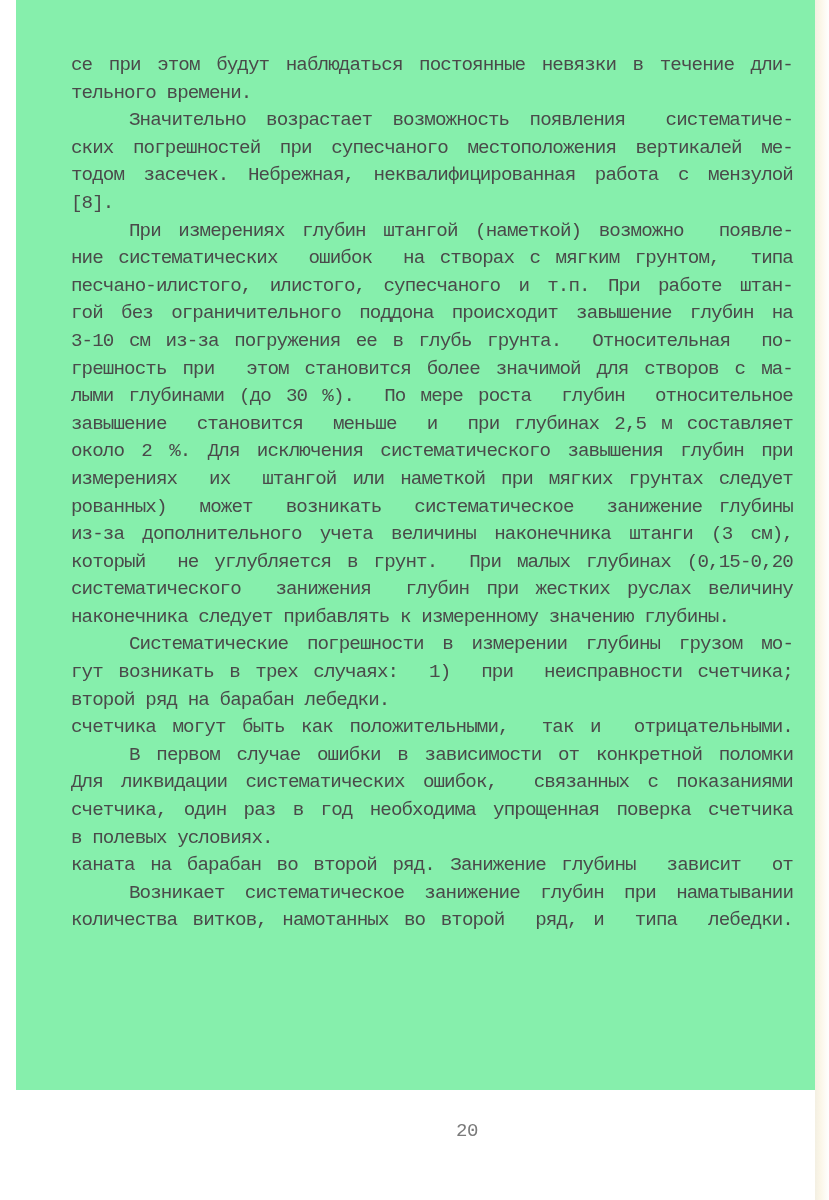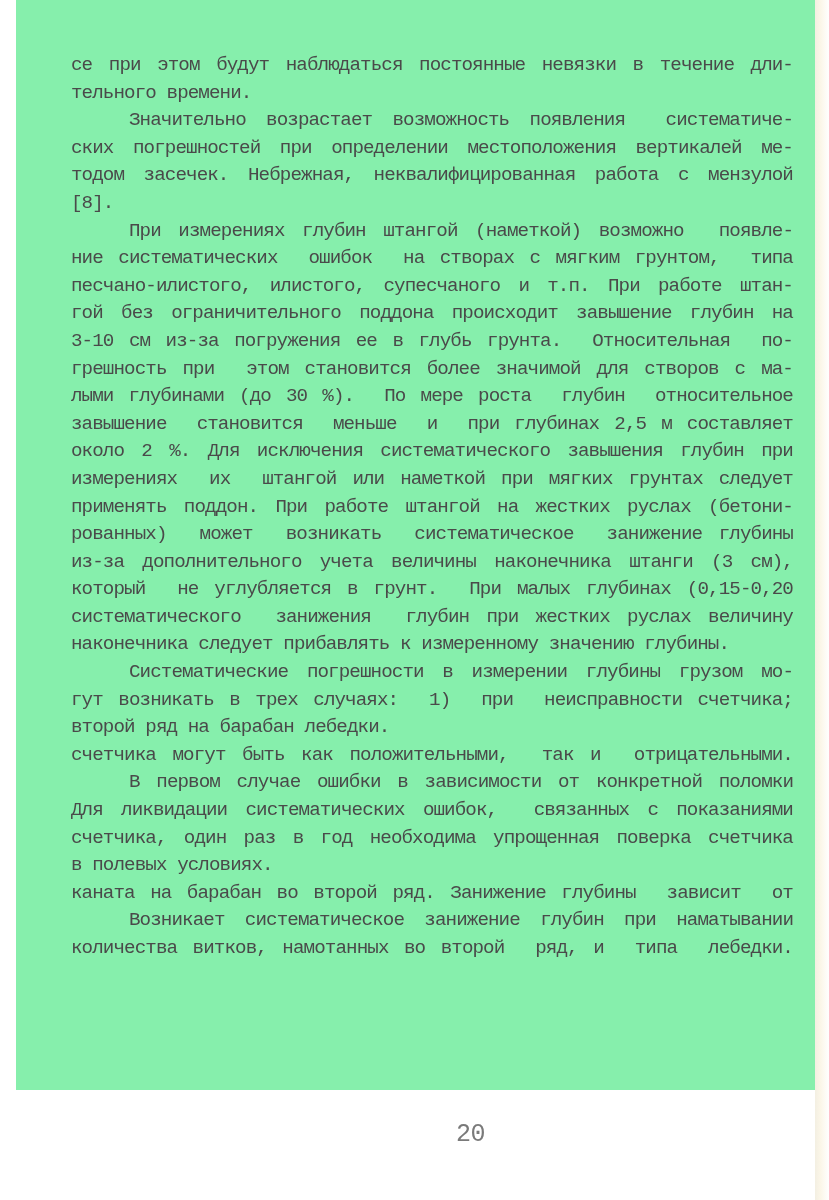--- a/index.html
+++ b/index.html
@@ -46,55 +46,54 @@
       text-align-last: left;
     }
     .line.indent {
       padding-left: 58px;
     }
     .page-number {
       position: absolute;
       left: 440px;
       top: 1120px;
       font-family: "Liberation Mono", "DejaVu Sans Mono", monospace;
-      font-size: 25px;
+      font-size: 19px;
       color: #7a7a7a;
       letter-spacing: -0.5px;
     }
   </style>
 </head>
 <body>
 
 <div class="page">
   <div class="text-block">
 
     <div>
       <span class="line">се при этом будут наблюдаться постоянные невязки в течение дли-</span>
       <span class="line last">тельного времени.</span>
     </div>
 
     <div>
       <span class="line indent">Значительно возрастает возможность появления  систематиче-</span>
-      <span class="line">ских погрешностей при определении местоположения вертикалей ме-</span>
+      <span class="line">ских погрешностей при супесчаного местоположения вертикалей ме-</span>
       <span class="line">тодом засечек. Небрежная, неквалифицированная работа с мензулой</span>
       <span class="line last">[8].</span>
     </div>
 
     <div>
       <span class="line indent">При измерениях глубин штангой (наметкой) возможно  появле-</span>
       <span class="line">ние систематических  ошибок  на створах с мягким грунтом,  типа</span>
       <span class="line">песчано-илистого, илистого, супесчаного и т.п. При работе штан-</span>
       <span class="line">гой без ограничительного поддона происходит завышение глубин на</span>
       <span class="line">3-10 см из-за погружения ее в глубь грунта.  Относительная  по-</span>
       <span class="line">грешность при  этом становится более значимой для створов с ма-</span>
       <span class="line">лыми глубинами (до 30 %).  По мере роста  глубин  относительное</span>
       <span class="line">завышение  становится  меньше  и  при глубинах 2,5 м составляет</span>
       <span class="line">около 2 %. Для исключения систематического завышения глубин при</span>
       <span class="line">измерениях  их  штангой или наметкой при мягких грунтах следует</span>
-      <span class="line">применять поддон. При работе штангой на жестких руслах (бетони-</span>
       <span class="line">рованных)  может  возникать  систематическое  занижение глубины</span>
       <span class="line">из-за дополнительного учета величины наконечника штанги (3 см),</span>
       <span class="line">который  не углубляется в грунт.  При малых глубинах (0,15-0,20</span>
       <span class="line">систематического  занижения  глубин при жестких руслах величину</span>
       <span class="line last">наконечника следует прибавлять к измеренному значению глубины.</span>
     </div>
 
     <div>
       <span class="line indent">Систематические погрешности в измерении глубины грузом мо-</span>
       <span class="line">гут возникать в трех случаях:  1)  при  неисправности счетчика;</span>

